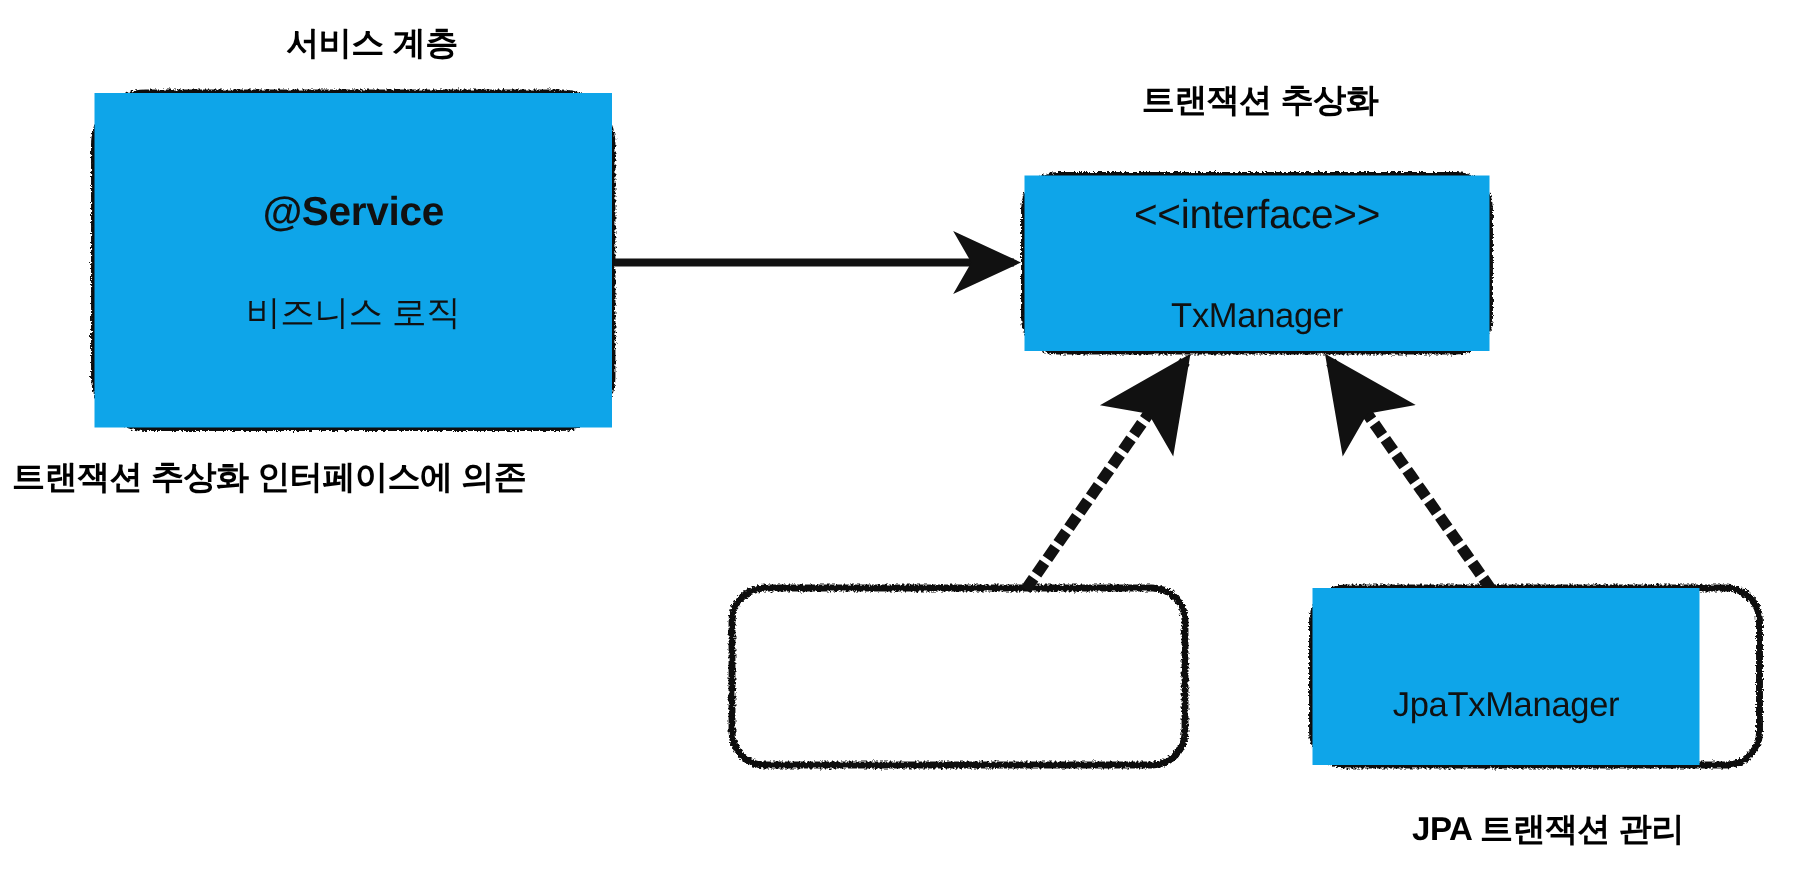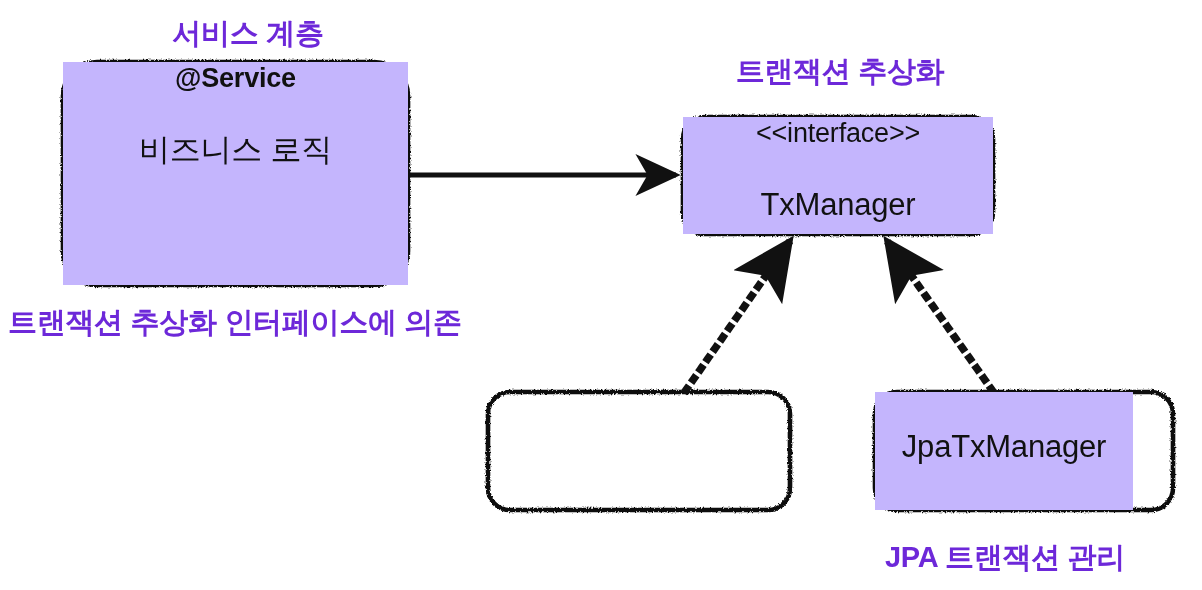--- a/index.html
+++ b/index.html
@@ -22,43 +22,44 @@
     width: 1202px;
     height: 590px;
     pointer-events: none;
   }
   .node {
     position: absolute;
     box-sizing: border-box;
     display: flex;
     flex-direction: column;
     align-items: center;
-    background: #c4b5fd;
+    justify-content: center;
+    background: #0ea5e9;
     color: #111111;
     text-align: center;
     line-height: 1.22;
     z-index: 3;
   }
   .node-line-1 {
     font-size: 27px;
     font-weight: bold;
     letter-spacing: -0.2px;
     white-space: nowrap;
   }
   .node-line-2 {
-    font-size: 31px;
+    font-size: 23px;
     font-weight: normal;
     letter-spacing: -0.2px;
     white-space: nowrap;
     margin-top: 36px;
   }
   .caption {
     position: absolute;
-    color: #6d28d9;
-    font-size: 29px;
+    color: #000000;
+    font-size: 22px;
     font-weight: bold;
     white-space: nowrap;
     letter-spacing: -0.3px;
     z-index: 4;
   }
   .caption.center { transform: translateX(-50%); }
 </style>
 </head>
 <body>
 
@@ -107,15 +108,15 @@
     <div class="node-line-2">JpaTxManager</div>
   </div>
 
   <div class="caption center" style="left:248px; top:14px;">서비스 계층</div>
 
   <div class="caption" style="left:8px; top:303px;">트랜잭션 추상화 인터페이스에 의존</div>
 
   <div class="caption center" style="left:840px; top:52px;">트랜잭션 추상화</div>
 
 
-  <div class="caption center" style="left:1005px; top:538px;text-align:right;">JPA 트랜잭션 관리</div>
+  <div class="caption center" style="left:1032px; top:538px;text-align:right;">JPA 트랜잭션 관리</div>
 
 </div>
 
 </body></html>

